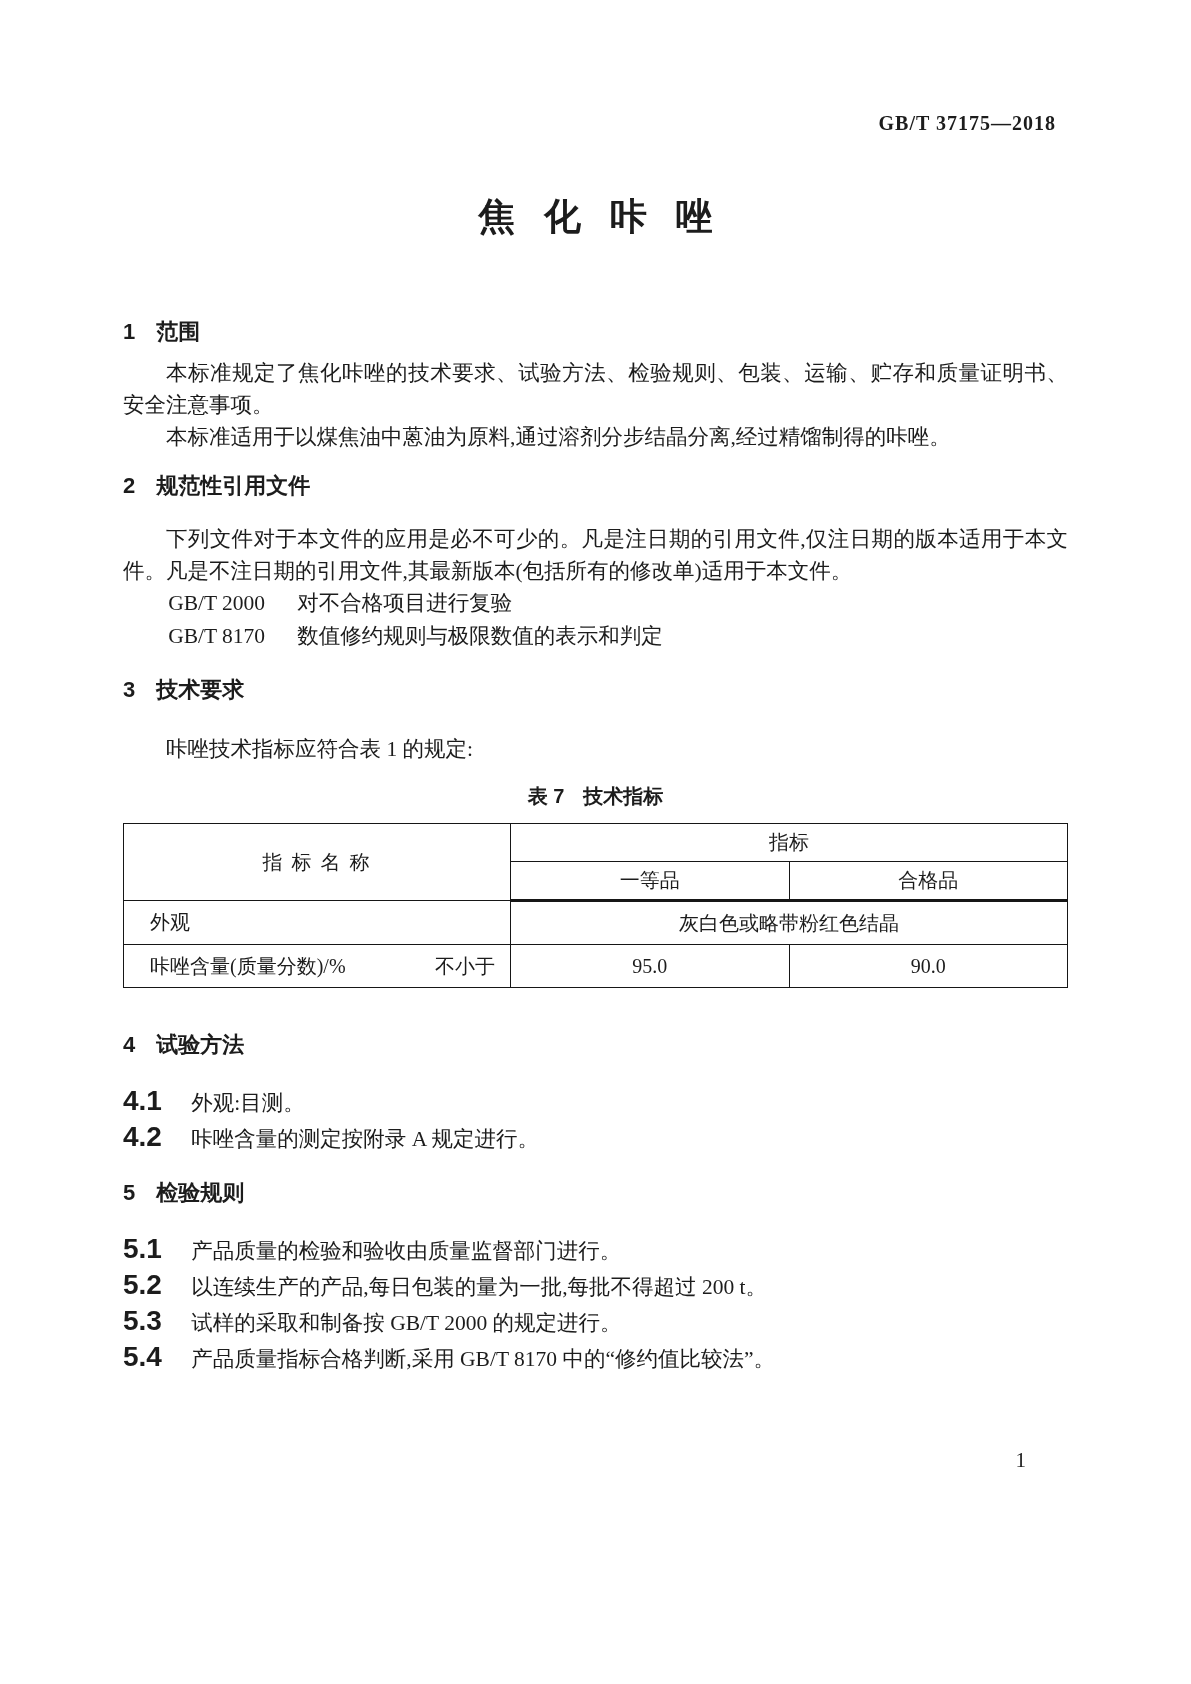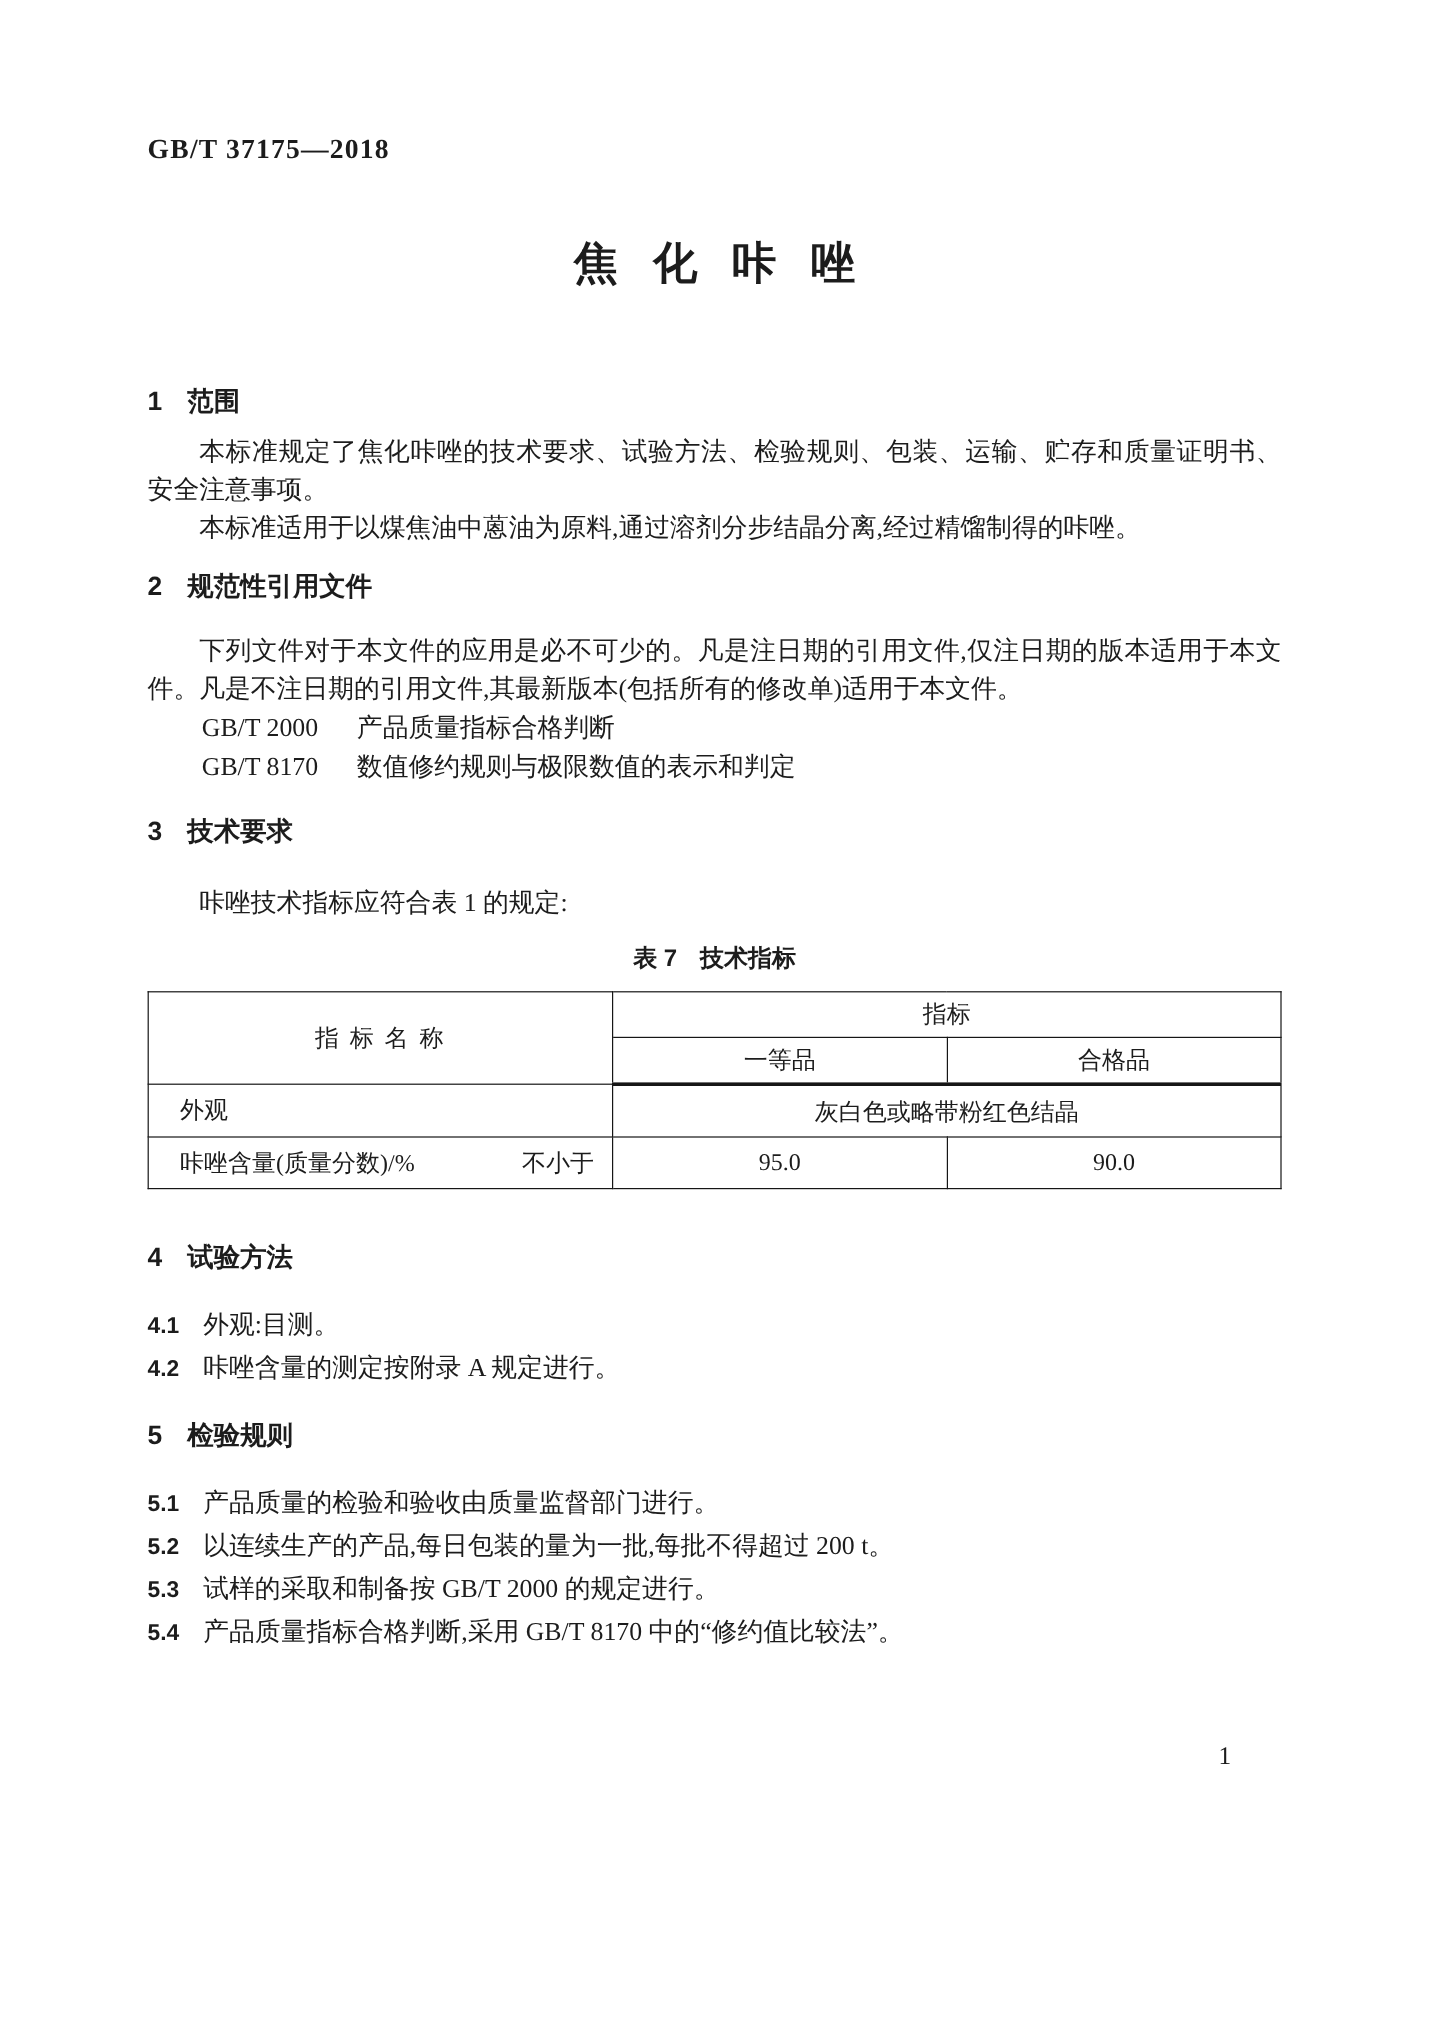--- a/index.html
+++ b/index.html
@@ -15,25 +15,25 @@
     background: #ffffff;
     box-sizing: border-box;
     padding: 0 123px;
     color: #1c1c1c;
     font-family: "Liberation Serif", "DejaVu Serif", serif;
     overflow: hidden;
   }
   
   .doc-number {
     margin-top: 112px;
-    text-align: left;
+    text-align: right;
     padding-right: 12px;
     font-family: "Liberation Serif", "DejaVu Serif", serif;
     font-weight: bold;
-    font-size: 23px;
+    font-size: 20px;
     letter-spacing: 1px;
   }
   .doc-title {
     margin: 58px 0 0 0;
     text-align: center;
     font-family: "Liberation Sans", "DejaVu Sans", sans-serif;
     font-weight: bold;
     font-size: 37px;
     line-height: 48px;
     letter-spacing: 0.78em;
@@ -73,21 +73,21 @@
   .clause {
     margin: 0;
     font-size: 21.5px;
     line-height: 34px;
     text-align: justify;
   }
   .clause-num {
     font-family: "Liberation Sans", "DejaVu Sans", sans-serif;
     font-weight: bold;
     margin-right: 1.05em;
-    font-size: 19px;
+    font-size: 28px;
   }
   .c-first { margin-top: 24px; }
   .c-55 { line-height: 32.5px; }
   
   .table-caption {
     margin-top: 18px;
     text-align: center;
     font-family: "Liberation Sans", "DejaVu Sans", sans-serif;
     font-weight: bold;
     font-size: 20px;
@@ -141,21 +141,21 @@
     <span class="sec-num">1</span><span>范围</span>
   </div>
   <p class="para indent p-after-heading">本标准规定了焦化咔唑的技术要求、试验方法、检验规则、包装、运输、贮存和质量证明书、安全注意事项。</p>
   <p class="para indent">本标准适用于以煤焦油中蒽油为原料,通过溶剂分步结晶分离,经过精馏制得的咔唑。</p>
 
   <div class="section-heading sh-2">
     <span class="sec-num">2</span><span>规范性引用文件</span>
   </div>
   <p class="para indent p-refs-intro">下列文件对于本文件的应用是必不可少的。凡是注日期的引用文件,仅注日期的版本适用于本文件。凡是不注日期的引用文件,其最新版本(包括所有的修改单)适用于本文件。</p>
   <div class="ref-line">
-    <span class="ref-code">GB/T 2000</span><span>产品质量指标合格判断</span>
+    <span class="ref-code">GB/T 2000</span><span>对不合格项目进行复验</span>
   </div>
   <div class="ref-line">
     <span class="ref-code">GB/T 8170</span><span>数值修约规则与极限数值的表示和判定</span>
   </div>
 
   <div class="section-heading sh-3">
     <span class="sec-num">3</span><span>技术要求</span>
   </div>
   <p class="para indent p-req">咔唑技术指标应符合表 1 的规定:</p>
 

